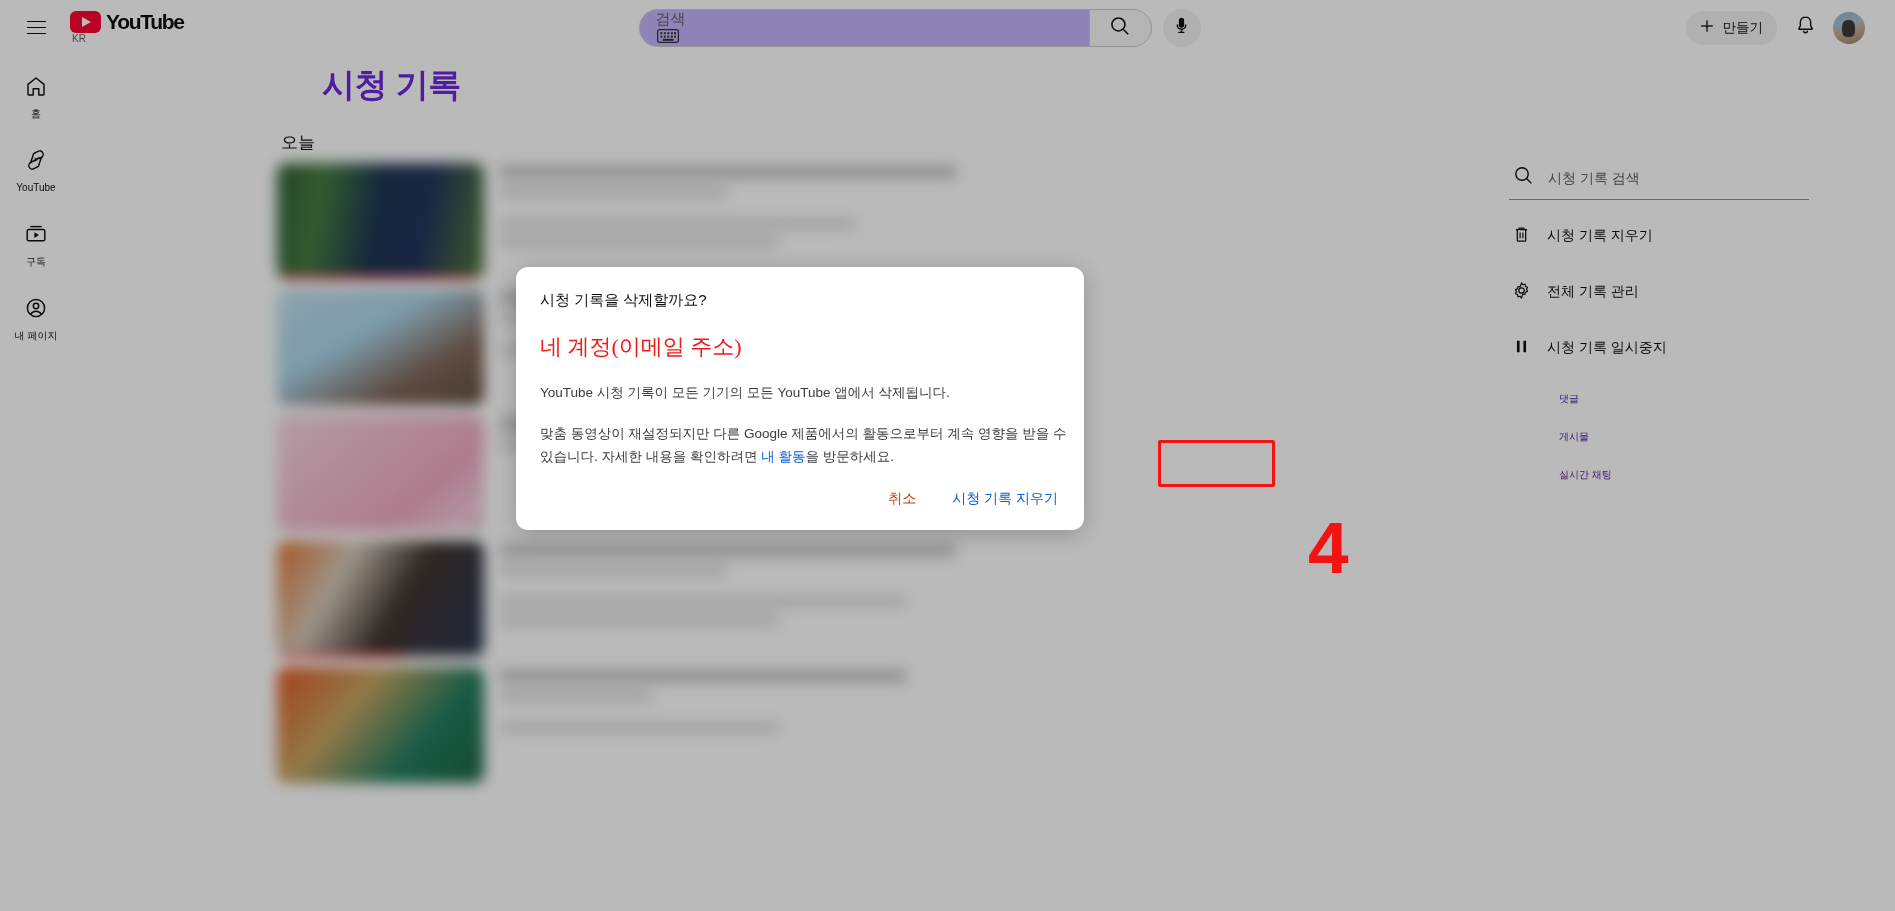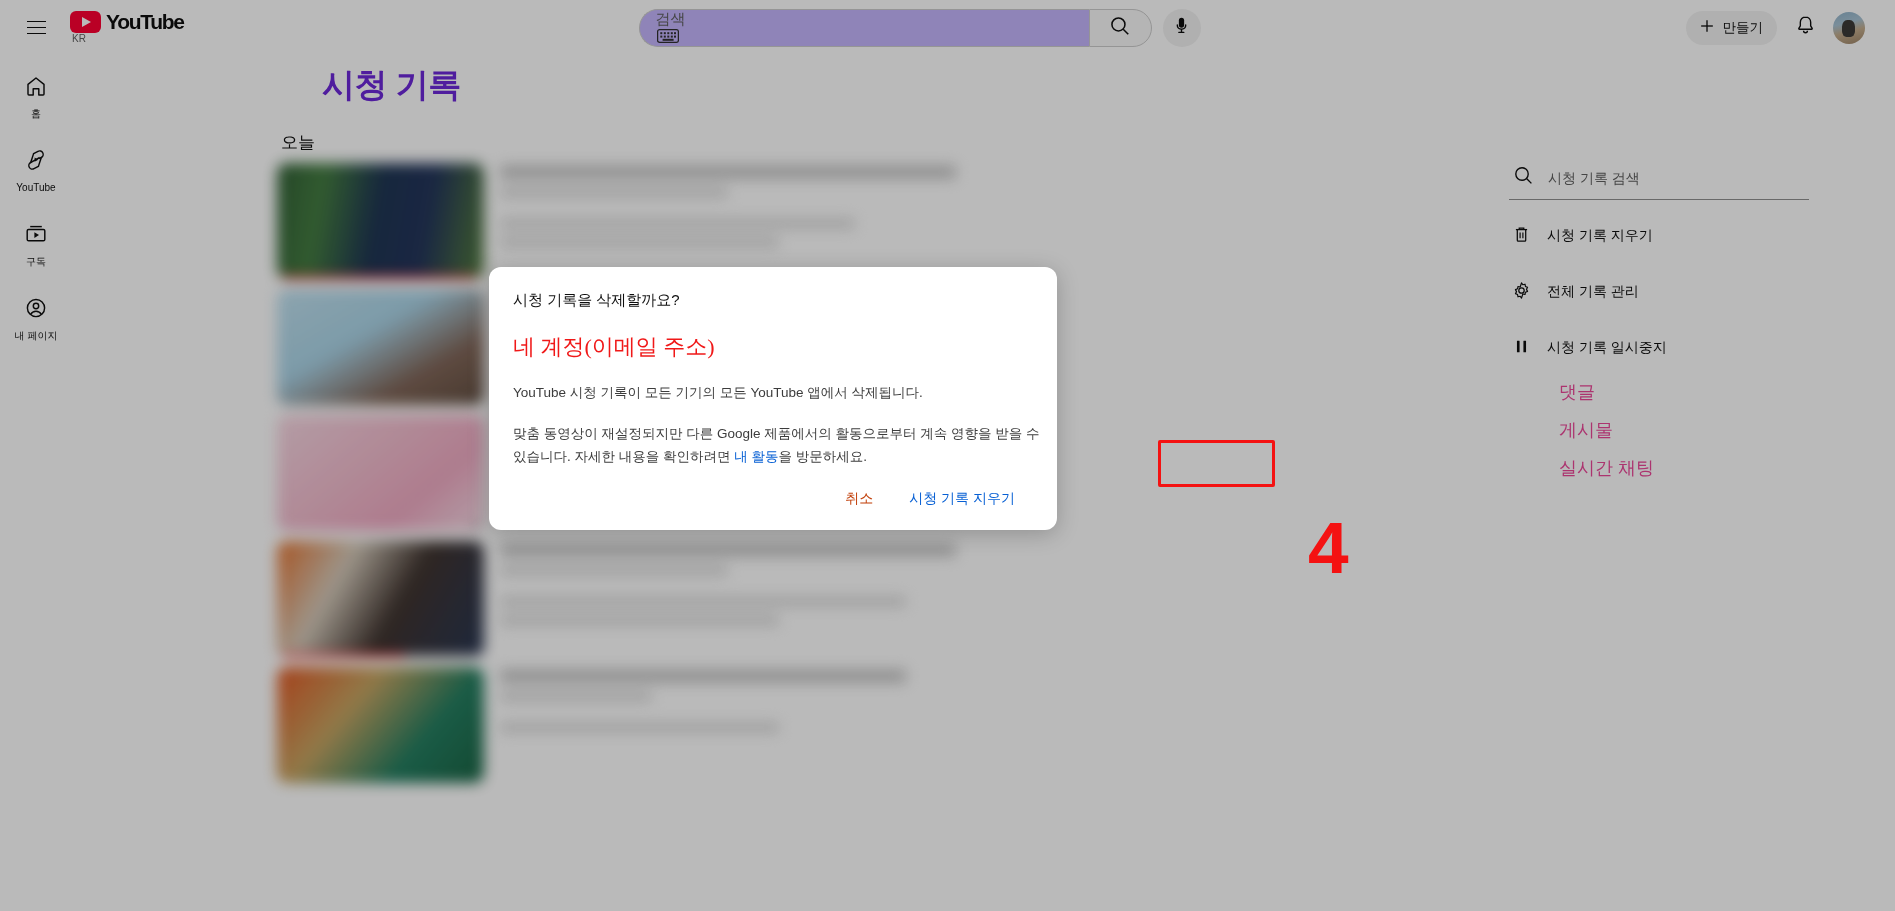--- a/index.html
+++ b/index.html
@@ -183,32 +183,32 @@
     font-size: 14px; color: #606060;
     font-family: "Liberation Sans", sans-serif;
   }
   .panel-search-input::placeholder { color: #606060; }
   .panel-item {
     display: flex; align-items: center; gap: 15px;
     height: 40px; margin-top: 16px; cursor: pointer; padding-left: 2px;
   }
   .panel-item .pl { font-size: 14px; color: #0f0f0f; }
   .panel-sub {
-    font-size: 18px; color: #ec4899; margin: 12px 0 0 50px;
-    height: 26px; display: flex; align-items: flex-start; cursor: pointer;
+    font-size: 10px; color: #4c1d95; margin: 12px 0 0 50px;
+    height: 26px; display: flex; align-items: flex-end; cursor: pointer;
   }
 
   
   #dialog {
     position: absolute;
-    left: 489px; top: 267px; width: 568px;
+    left: 516px; top: 267px; width: 568px;
     background: #ffffff; border-radius: 12px;
     box-shadow: 0 4px 22px rgba(0,0,0,.22);
     z-index: 60;
-    padding: 24px 24px 0 24px;
+    padding: 24px 8px 0 24px;
   }
   .dlg-title { font-size: 15px; color: #0f0f0f; margin-bottom: 22px; }
   .dlg-account {
     font-size: 22px; color: #f01818; margin-bottom: 20px; font-weight: 400; font-family: Liberation Serif, serif;
   }
   .dlg-p {
     font-size: 13.5px; color: #3c3c3c; line-height: 22px; margin-bottom: 18px;
   }
   .dlg-p2 { font-size: 13.5px; color: #3c3c3c; line-height: 23px; width: 535px; }
   .dlg-link { color: #065fd4; cursor: pointer; }

